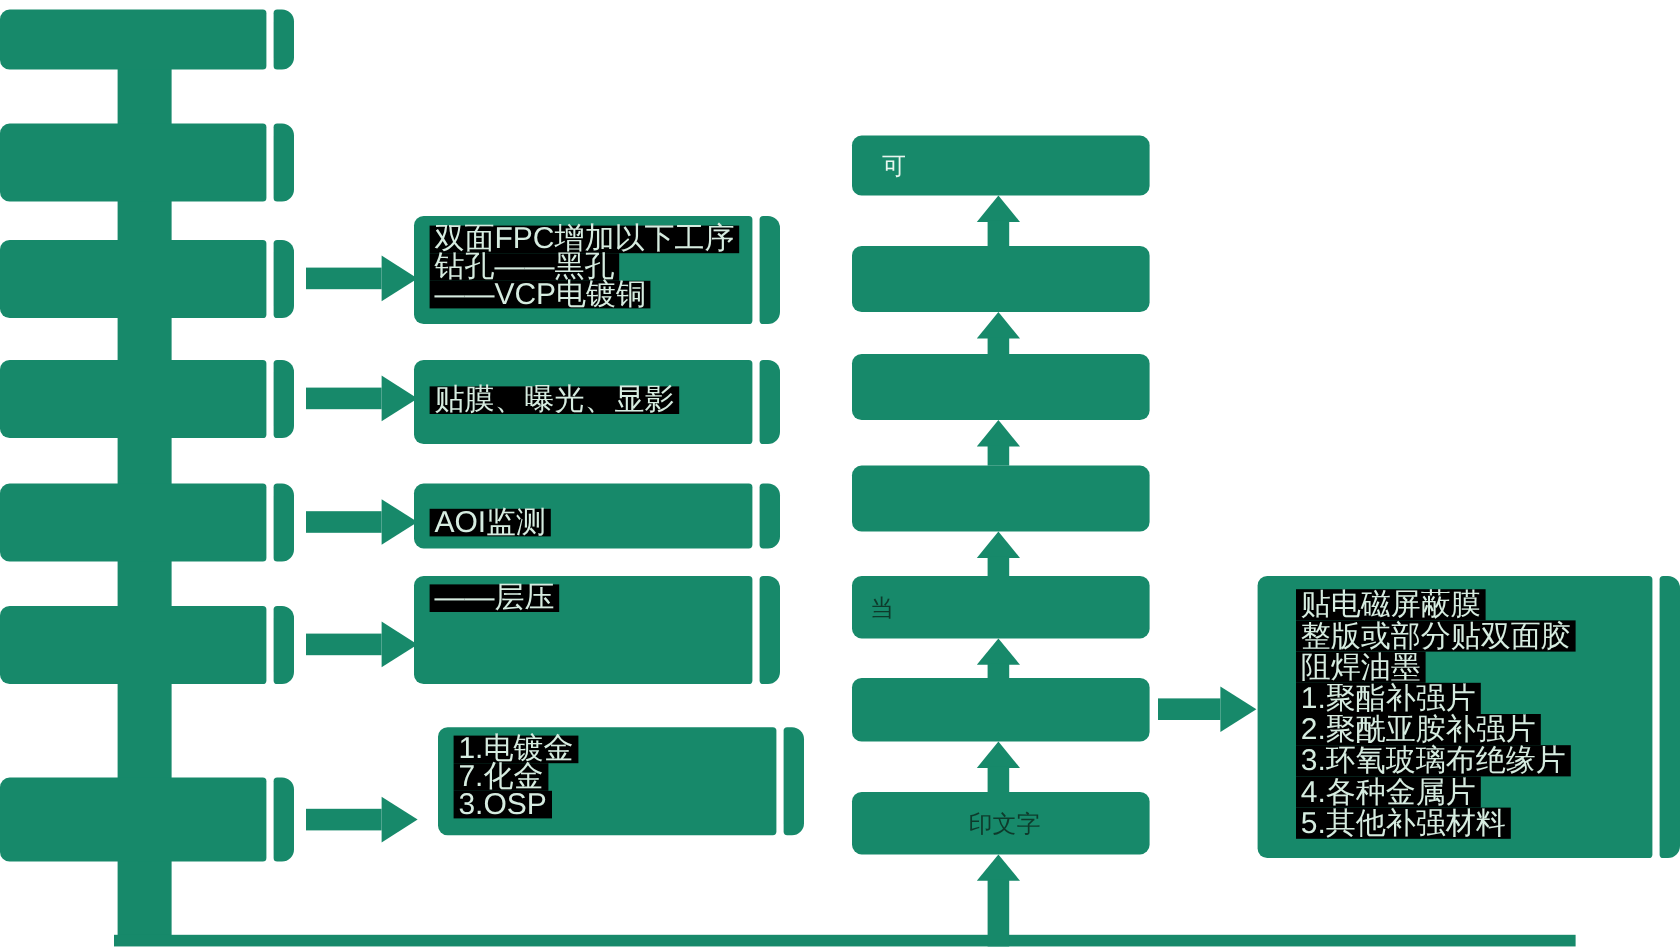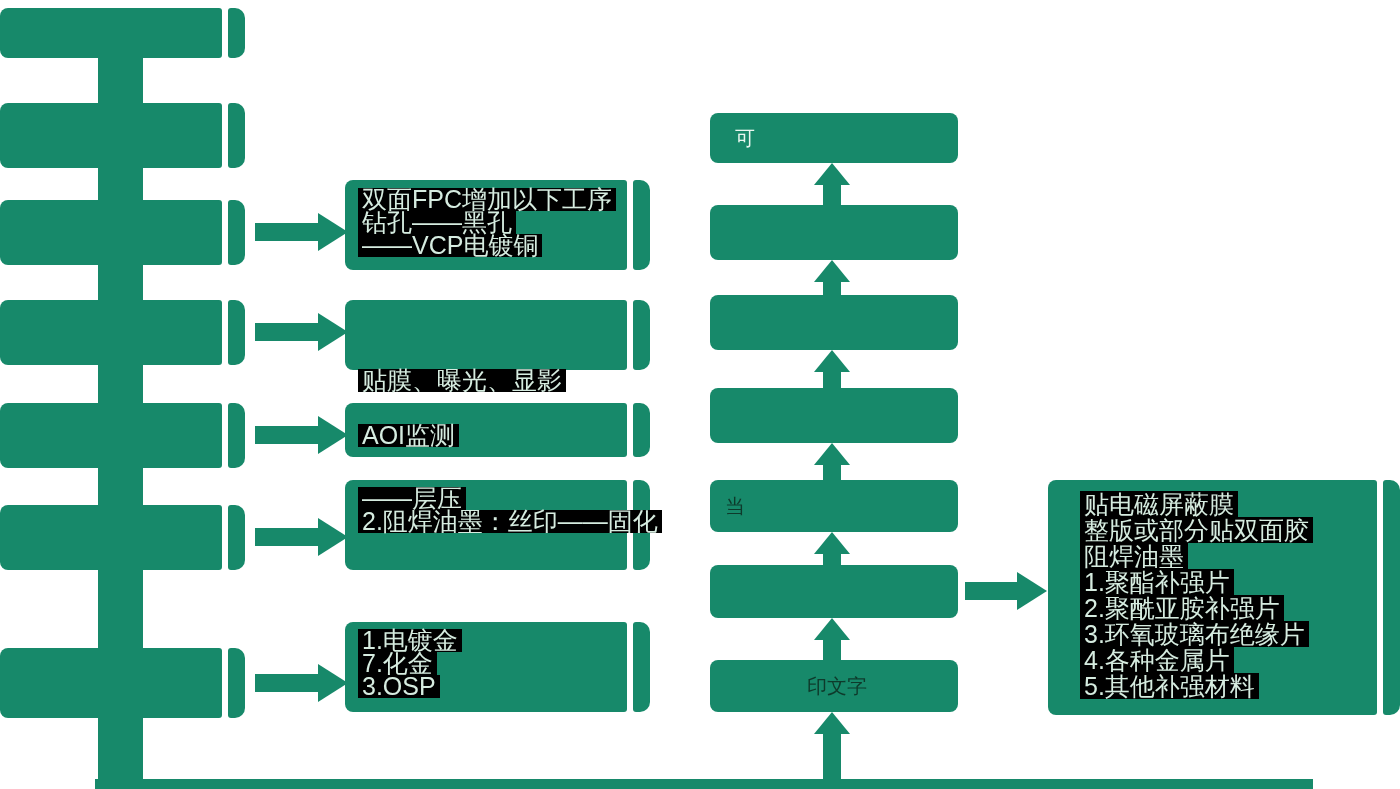--- a/index.html
+++ b/index.html
@@ -85,43 +85,42 @@
     <div class="txt" style="padding-top:8px;">
       <span class="hl">双面FPC增加以下工序</span>
       <span class="hl">钻孔——黑孔</span>
       <span class="hl">——VCP电镀铜</span>
     </div>
   </div>
 
   <div class="abox" style="top:300px;height:70px;">
     <div class="body"></div>
       <div class="cap"></div>
-    <div class="txt" style="padding-top:22px;margin-top:47px;">
+    <div class="txt" style="padding-top:22px;">
       <span class="hl">贴膜、曝光、显影</span>
     </div>
   </div>
 
   <div class="abox" style="top:403px;height:54px;">
     <div class="body"></div>
       <div class="cap"></div>
     <div class="txt" style="padding-top:21px;">
       <span class="hl">AOI监测</span>
     </div>
   </div>
 
   <div class="abox" style="top:480px;height:90px;">
     <div class="body"></div>
       <div class="cap"></div>
     <div class="txt" style="padding-top:7px;">
       <span class="hl">——层压</span>
-      <span class="hl">2.阻焊油墨：丝印——固化</span>
     </div>
   </div>
 
-  <div class="abox" style="top:622px;height:90px;">
+  <div class="abox" style="top:606px;height:90px;margin-left:20px;">
     <div class="body"></div>
       <div class="cap"></div>
     <div class="txt" style="padding-top:7px;">
       <span class="hl">1.电镀金</span>
       <span class="hl">7.化金</span>
       <span class="hl">3.OSP</span>
     </div>
   </div>
 
   <div class="pbox" style="top:113px;height:50px;">

